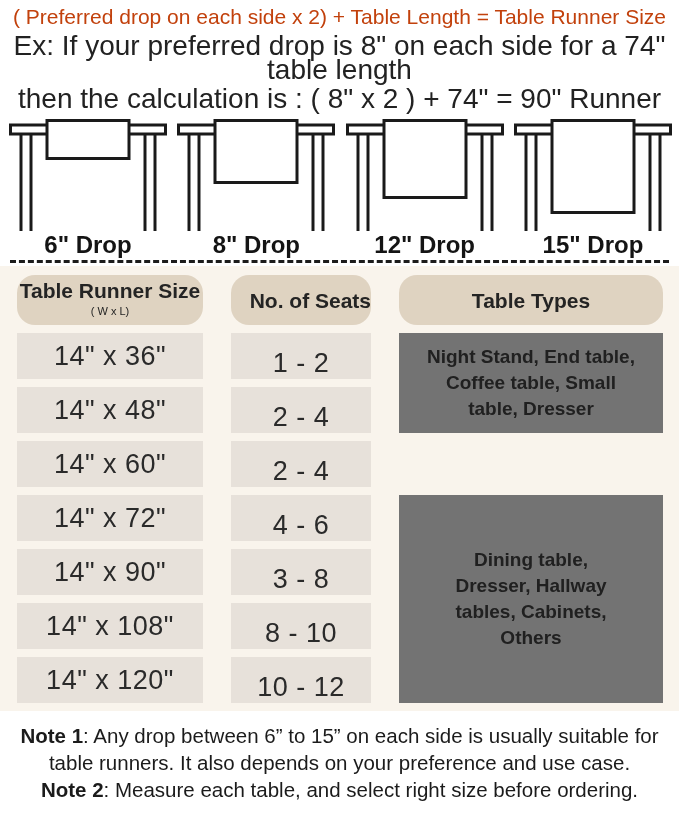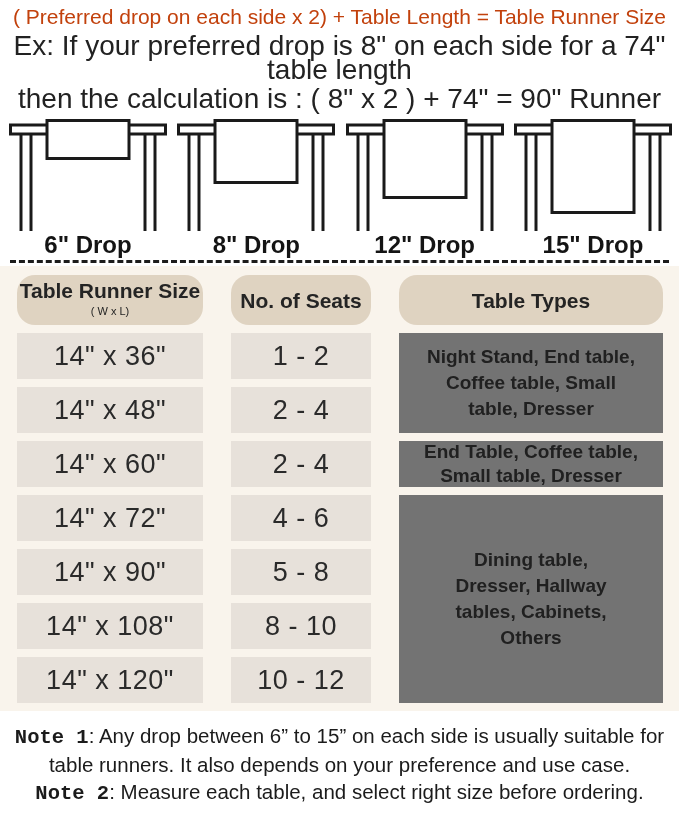--- a/index.html
+++ b/index.html
@@ -64,27 +64,27 @@
   .type-cell {
     background: #737373; grid-column: 3;
     display: flex; align-items: center; justify-content: center;
     text-align: center; white-space: pre-line;
     font-size: 19px; font-weight: 700; line-height: 26px; color: #202020;
   }
   .tg0 { grid-row: 2 / span 2; }
   .tg1 { grid-row: 4; line-height: 24px; }
   .tg2 { grid-row: 5 / span 4; }
   .col1 { grid-column: 1; }
-  .col2 { grid-column: 2; }
+  .col2 { grid-column: 2; align-items: flex-end; }
   .col3 { grid-column: 3; }
 
   
   .notes { margin-top: 11px; text-align: center; }
   .note { margin: 0; font-size: 20.5px; line-height: 27px; color: #1b1b1b; white-space: pre-line; }
-  .note-label { font-weight: 700; font-family: Liberation Mono, monospace; }
+  .note-label { font-weight: 700; }
 </style>
 </head>
 <body>
 
 <div class="page">
 
   <div class="formula">( Preferred drop on each side x 2) + Table Length = Table Runner Size</div>
   <div class="example">Ex: If your preferred drop is 8" on each side for a 74" table length</div>
   <div class="example">then the calculation is : ( 8" x 2 ) + 74" = 90" Runner</div>
 
@@ -162,33 +162,31 @@
       <div class="cell col1" style="grid-row:3">14" x 48"</div>
       <div class="cell col2" style="grid-row:3">2 - 4</div>
 
       <div class="cell col1" style="grid-row:4">14" x 60"</div>
       <div class="cell col2" style="grid-row:4">2 - 4</div>
 
       <div class="cell col1" style="grid-row:5">14" x 72"</div>
       <div class="cell col2" style="grid-row:5">4 - 6</div>
 
       <div class="cell col1" style="grid-row:6">14" x 90"</div>
-      <div class="cell col2" style="grid-row:6">5 - 8</div>
+      <div class="cell col2" style="grid-row:6">3 - 8</div>
 
       <div class="cell col1" style="grid-row:7">14" x 108"</div>
       <div class="cell col2" style="grid-row:7">8 - 10</div>
 
       <div class="cell col1" style="grid-row:8">14" x 120"</div>
       <div class="cell col2" style="grid-row:8">10 - 12</div>
 
       <div class="type-cell tg0">Night Stand, End table,
 Coffee table, Small
 table, Dresser</div>
-      <div class="type-cell tg1">End Table, Coffee table,
-Small table, Dresser</div>
       <div class="type-cell tg2">Dining table,
 Dresser, Hallway
 tables, Cabinets,
 Others</div>
 
     </div>
   </section>
 
   <div class="notes">
     <p class="note"><span class="note-label">Note 1</span><span>: Any drop between 6” to 15” on each side is usually suitable for

